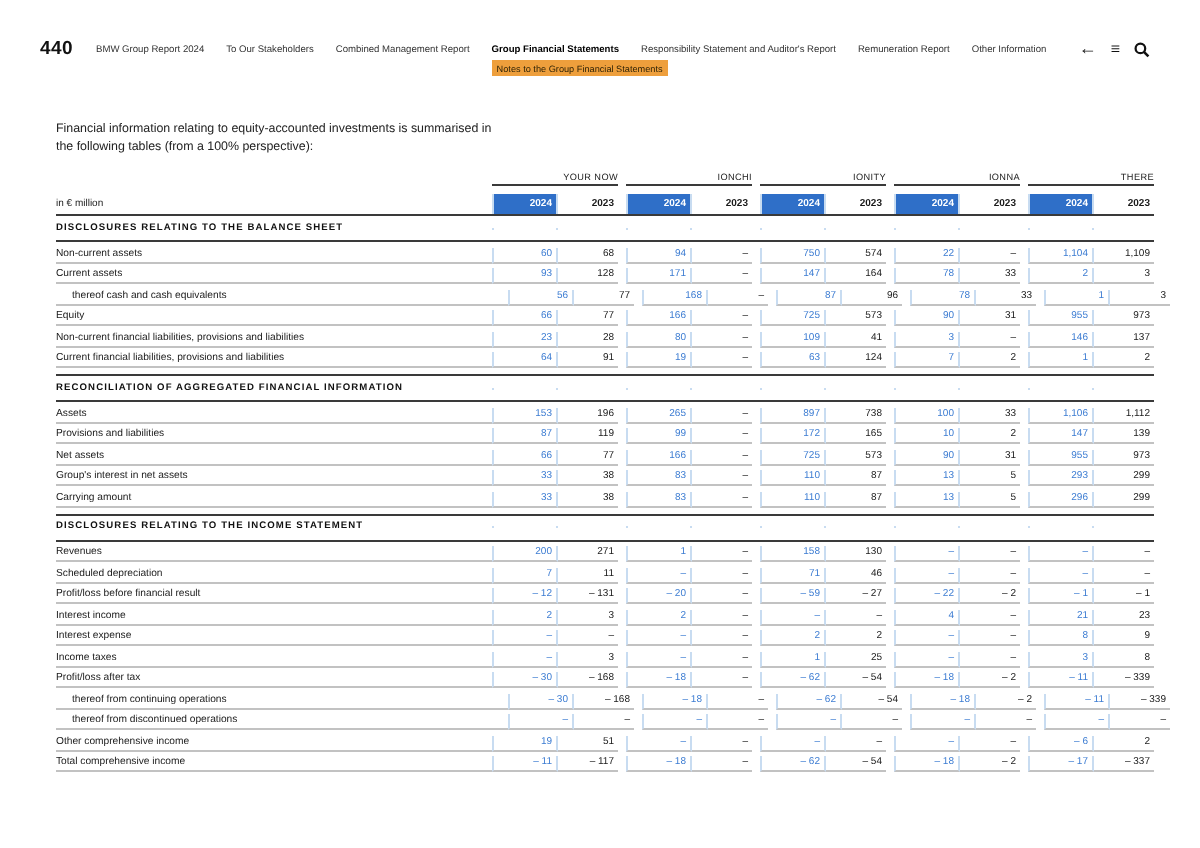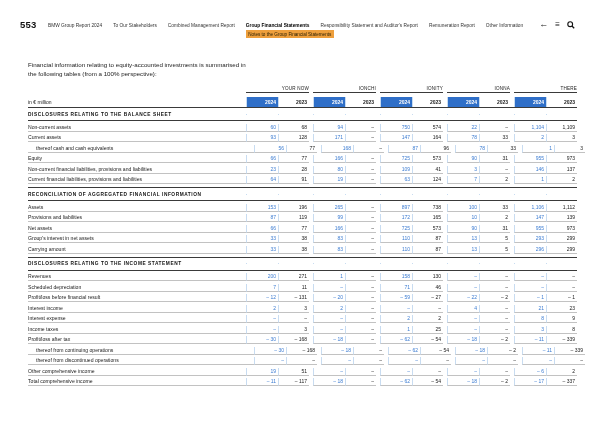--- a/index.html
+++ b/index.html
@@ -47,21 +47,21 @@
   .srow .lab{font-size:4.8px;font-weight:bold;letter-spacing:.55px;color:#111;padding-bottom:0;}
   .srow.first{margin-top:0;border-top:none;}
   
   .drow{height:10.5px;}
   .drow .lab{border-bottom:1px solid #c2c2c2;}
   .drow .v{border-bottom:1px solid #c2c2c2;}
 </style>
 </head>
 <body>
 
-<div class="page-num">553</div>
+<div class="page-num">440</div>
 <nav class="top-nav">
     <div class="nav-item">BMW Group Report 2024</div>
     <div class="nav-item">To Our Stakeholders</div>
     <div class="nav-item">Combined Management Report</div>
     <div class="nav-item active">Group Financial Statements<div class="nav-tag">Notes to the Group Financial Statements</div></div>
     <div class="nav-item">Responsibility Statement and Auditor's Report</div>
     <div class="nav-item">Remuneration Report</div>
     <div class="nav-item">Other Information</div>
   </nav>
 <div class="top-icons">

